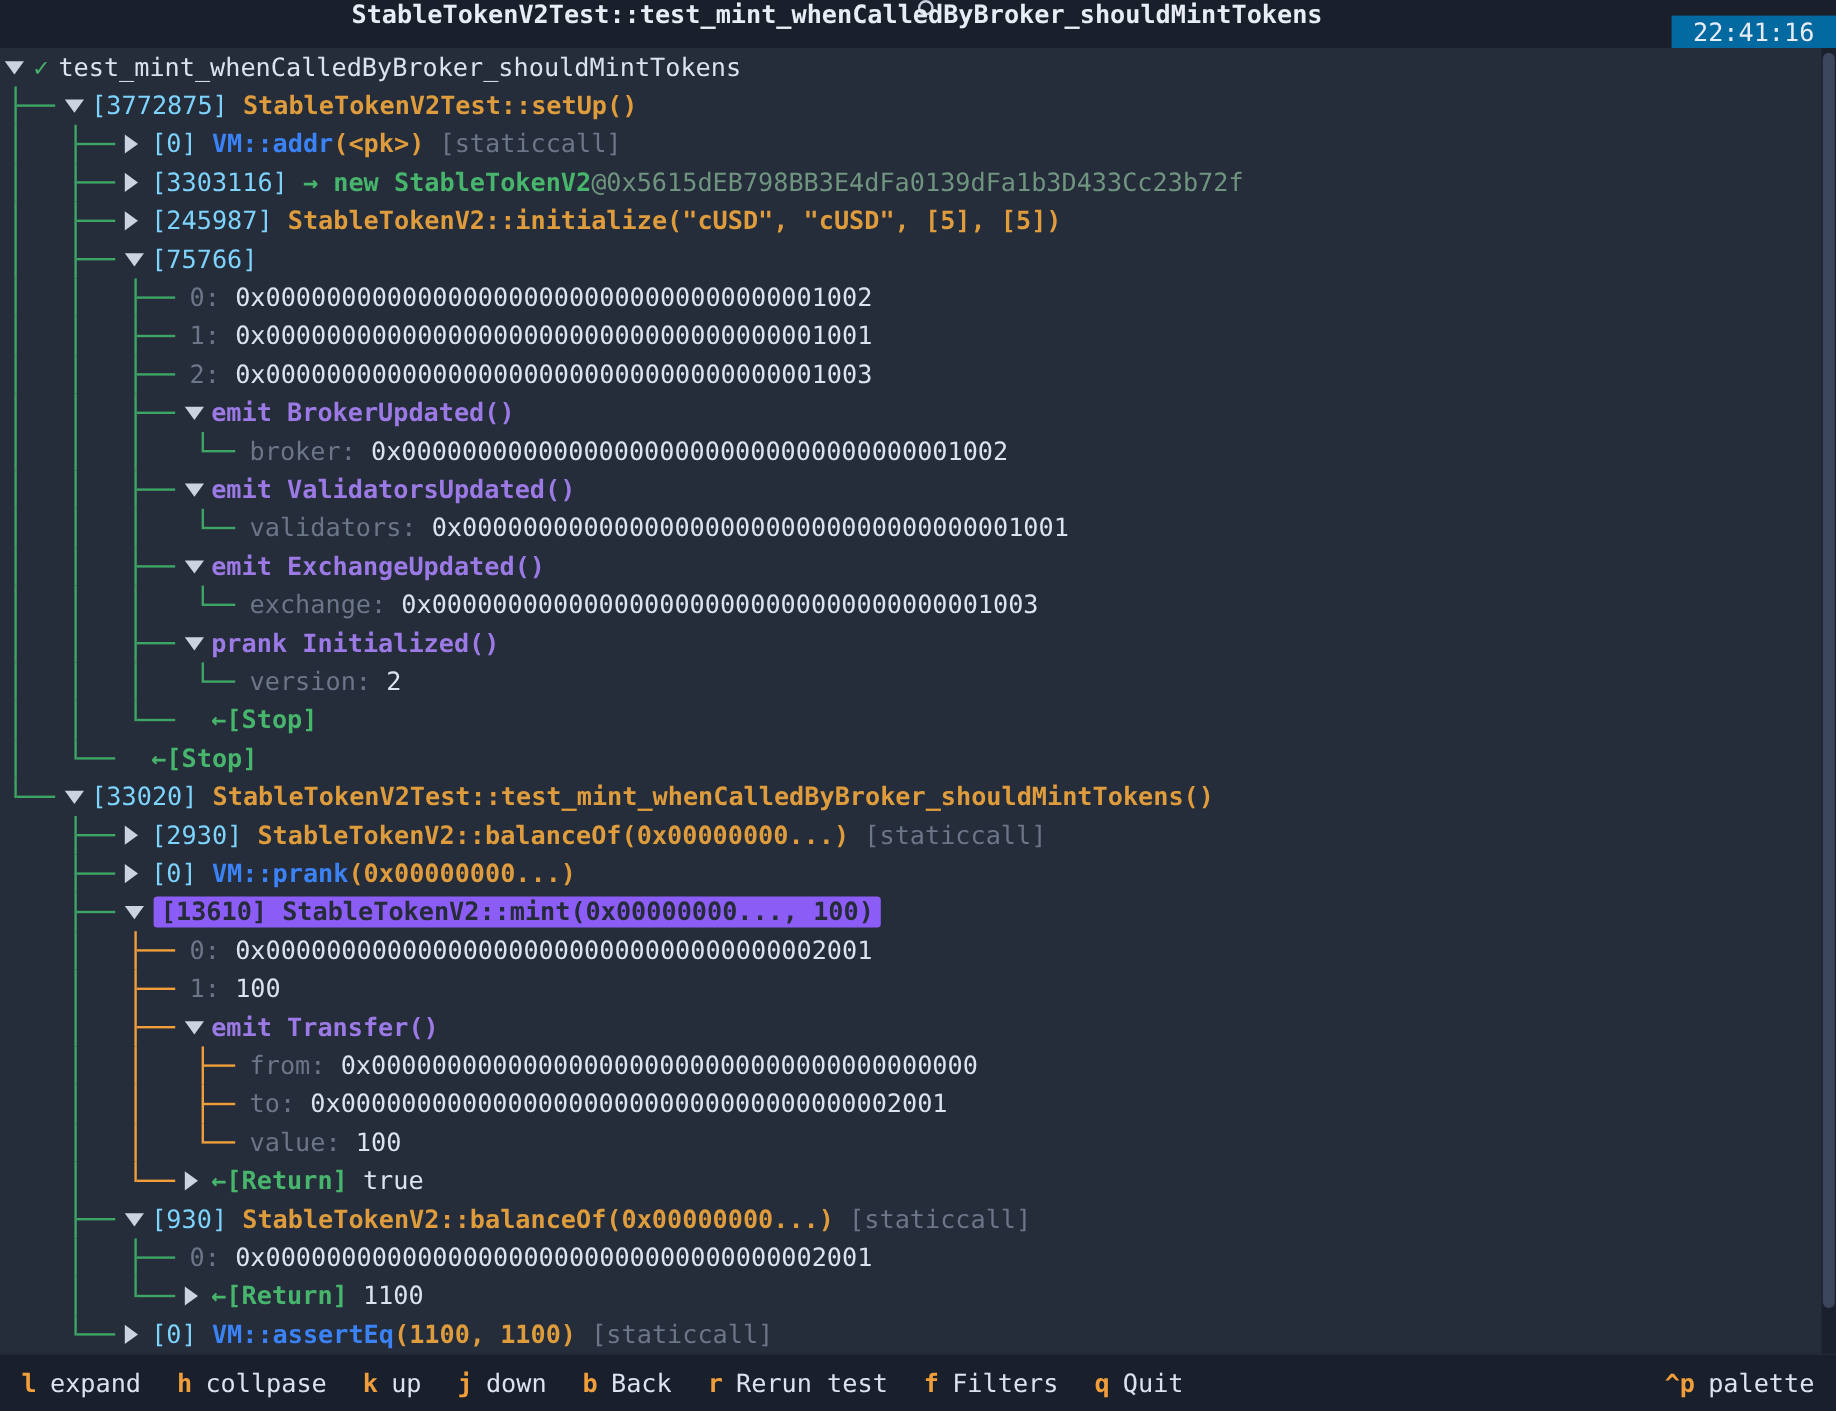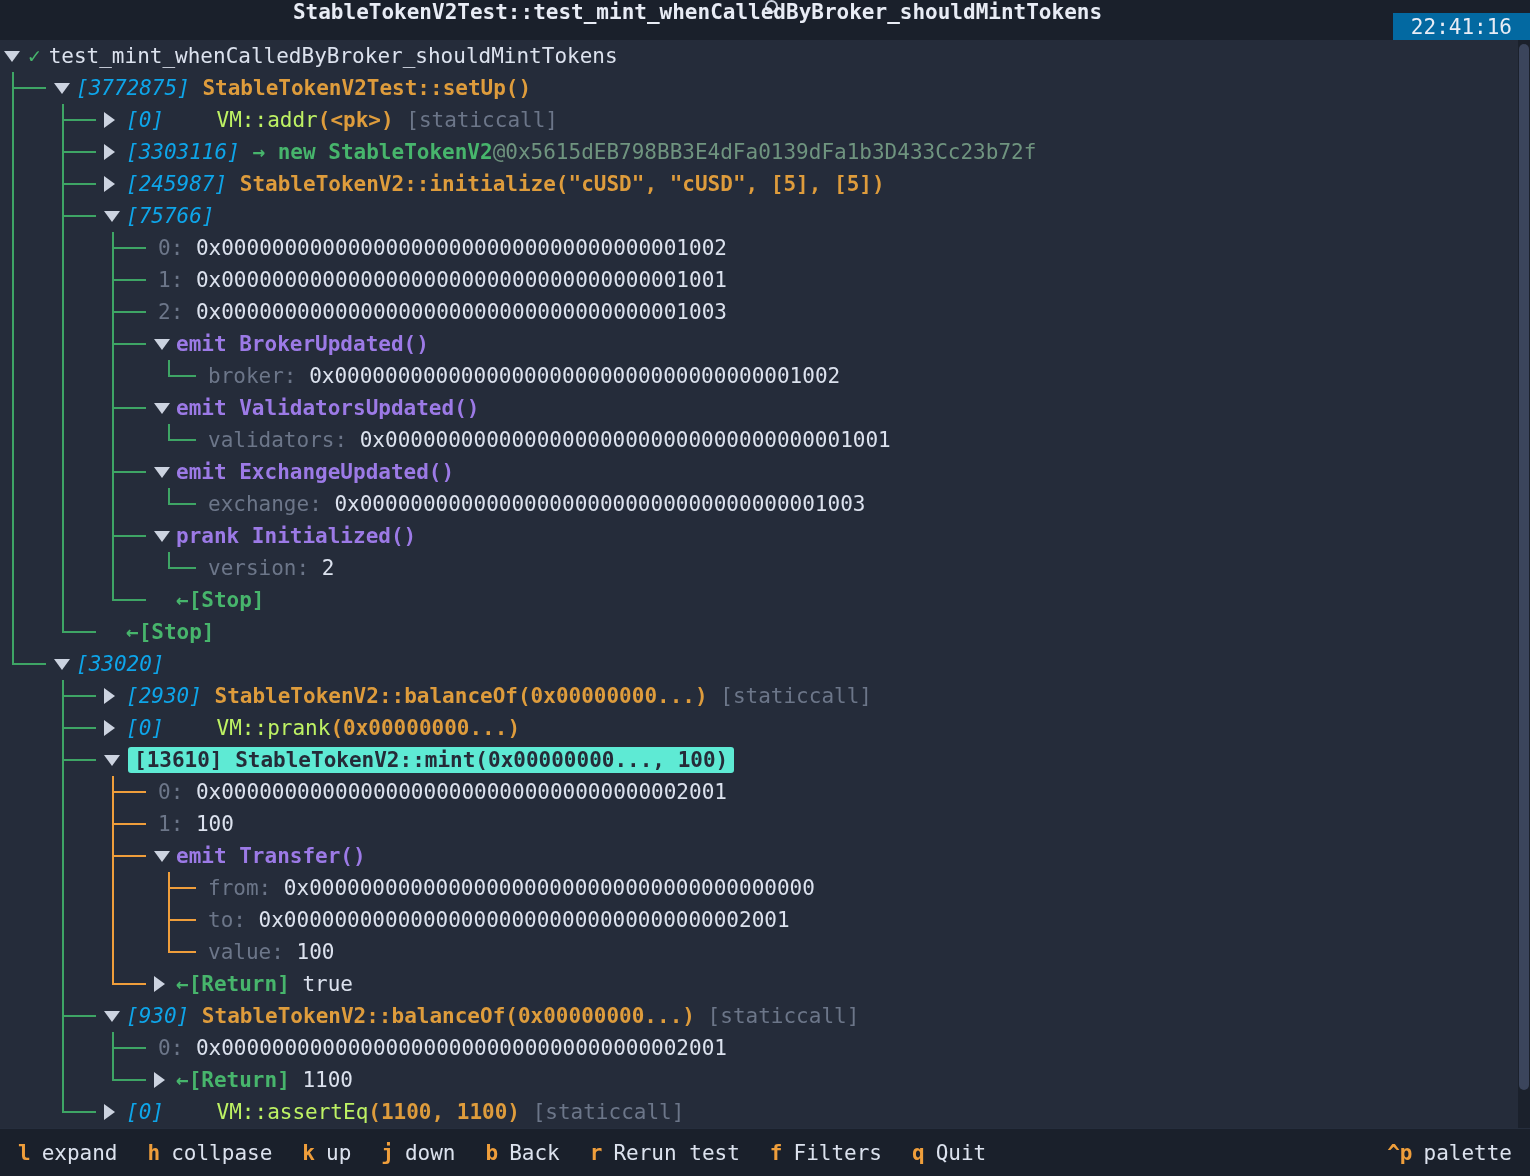--- a/index.html
+++ b/index.html
@@ -46,24 +46,24 @@
   .guide.t2::before, .guide.l2::before { left:18px; }
   .guide.l2::before { height:17px; }
   .guide.t2::after, .guide.l2::after {
     content:""; position:absolute; left:20px; top:15px; width:26px; height:2px; background:var(--c);
   }
   .marker { width:26px; height:32px; flex:none; display:flex; align-items:center; padding-left:4px; }
   .tri-down { width:0; height:0; border-left:8px solid transparent; border-right:8px solid transparent; border-top:11px solid #CCD3E0; }
   .tri-right { width:0; height:0; border-top:8px solid transparent; border-bottom:8px solid transparent; border-left:11px solid #CCD3E0; }
   .spacer8 { width:8px; flex:none; }
   .check { color:#47B56C; font-weight:bold; margin:0 8px 0 2px; font-family:"DejaVu Sans Mono","DejaVu Sans",monospace; }
-  .hl-box { background:#5eead4; border-radius:3px; padding:1px 6px; margin-left:2px; }
-  .seg-gas { color:#0ea5e9;font-style:italic; }
+  .hl-box { background:#8b5cf6; border-radius:3px; padding:1px 6px; margin-left:2px; }
+  .seg-gas { color:#7dd3fc; }
   .seg-fn  { color:#DE9C3C; font-weight:bold; }
-  .seg-vm  { color:#bef264; font-weight:normal;margin-left:40px; }
+  .seg-vm  { color:#3b82f6; font-weight:bold; }
   .seg-arg { color:#DE9C3C; font-weight:bold; }
   .seg-mod { color:#6C7689; }
   .seg-lbl { color:#6C7689; }
   .seg-w   { color:#DCE2EE; }
   .seg-wb  { color:#DCE2EE; font-weight:normal; }
   .seg-emit{ color:#9C7AE6; font-weight:bold; }
   .seg-ret { color:#47B56C; font-weight:bold; }
   .seg-new { color:#47B56C; font-weight:bold; }
   .seg-addr{ color:#6F947F; }
   .seg-sel { color:#252B38; font-weight:bold; }
@@ -108,21 +108,21 @@
       <div class="row"><div class="guide v g"></div><div class="guide v g"></div><div class="guide t g"></div><div class="marker"><span class="tri-down"></span></div><span class="seg-emit">emit BrokerUpdated()</span></div>
       <div class="row"><div class="guide v g"></div><div class="guide v g"></div><div class="guide v g"></div><div class="guide l2 g"></div><div class="spacer8"></div><span class="seg-lbl">broker: </span><span class="seg-w">0x0000000000000000000000000000000000001002</span></div>
       <div class="row"><div class="guide v g"></div><div class="guide v g"></div><div class="guide t g"></div><div class="marker"><span class="tri-down"></span></div><span class="seg-emit">emit ValidatorsUpdated()</span></div>
       <div class="row"><div class="guide v g"></div><div class="guide v g"></div><div class="guide v g"></div><div class="guide l2 g"></div><div class="spacer8"></div><span class="seg-lbl">validators: </span><span class="seg-w">0x0000000000000000000000000000000000001001</span></div>
       <div class="row"><div class="guide v g"></div><div class="guide v g"></div><div class="guide t g"></div><div class="marker"><span class="tri-down"></span></div><span class="seg-emit">emit ExchangeUpdated()</span></div>
       <div class="row"><div class="guide v g"></div><div class="guide v g"></div><div class="guide v g"></div><div class="guide l2 g"></div><div class="spacer8"></div><span class="seg-lbl">exchange: </span><span class="seg-w">0x0000000000000000000000000000000000001003</span></div>
       <div class="row"><div class="guide v g"></div><div class="guide v g"></div><div class="guide t g"></div><div class="marker"><span class="tri-down"></span></div><span class="seg-emit">prank Initialized()</span></div>
       <div class="row"><div class="guide v g"></div><div class="guide v g"></div><div class="guide v g"></div><div class="guide l2 g"></div><div class="spacer8"></div><span class="seg-lbl">version: </span><span class="seg-w">2</span></div>
       <div class="row"><div class="guide v g"></div><div class="guide v g"></div><div class="guide l g"></div><div class="marker"></div><span class="seg-ret">←[Stop]</span></div>
       <div class="row"><div class="guide v g"></div><div class="guide l g"></div><div class="marker"></div><span class="seg-ret">←[Stop]</span></div>
-      <div class="row"><div class="guide l g"></div><div class="marker"><span class="tri-down"></span></div><span class="seg-gas">[33020] </span></div>
+      <div class="row"><div class="guide l g"></div><div class="marker"><span class="tri-down"></span></div><span class="seg-gas">[33020] </span><span class="seg-fn">StableTokenV2Test::test_mint_whenCalledByBroker_shouldMintTokens()</span></div>
       <div class="row"><div class="guide "></div><div class="guide t g"></div><div class="marker"><span class="tri-right"></span></div><span class="seg-gas">[2930] </span><span class="seg-fn">StableTokenV2::balanceOf(0x00000000...)</span><span class="seg-mod"> [staticcall]</span></div>
       <div class="row"><div class="guide "></div><div class="guide t g"></div><div class="marker"><span class="tri-right"></span></div><span class="seg-gas">[0] </span><span class="seg-vm">VM::prank</span><span class="seg-arg">(0x00000000...)</span></div>
       <div class="row"><div class="guide "></div><div class="guide t g"></div><div class="marker"><span class="tri-down"></span></div><span class="hl-box"><span class="seg-sel">[13610] StableTokenV2::mint(0x00000000..., 100)</span></span></div>
       <div class="row"><div class="guide "></div><div class="guide v g"></div><div class="guide t o"></div><div class="spacer8"></div><span class="seg-lbl">0: </span><span class="seg-w">0x0000000000000000000000000000000000002001</span></div>
       <div class="row"><div class="guide "></div><div class="guide v g"></div><div class="guide t o"></div><div class="spacer8"></div><span class="seg-lbl">1: </span><span class="seg-w">100</span></div>
       <div class="row"><div class="guide "></div><div class="guide v g"></div><div class="guide t o"></div><div class="marker"><span class="tri-down"></span></div><span class="seg-emit">emit Transfer()</span></div>
       <div class="row"><div class="guide "></div><div class="guide v g"></div><div class="guide v o"></div><div class="guide t2 o"></div><div class="spacer8"></div><span class="seg-lbl">from: </span><span class="seg-w">0x0000000000000000000000000000000000000000</span></div>
       <div class="row"><div class="guide "></div><div class="guide v g"></div><div class="guide v o"></div><div class="guide t2 o"></div><div class="spacer8"></div><span class="seg-lbl">to: </span><span class="seg-w">0x0000000000000000000000000000000000002001</span></div>
       <div class="row"><div class="guide "></div><div class="guide v g"></div><div class="guide v o"></div><div class="guide l2 o"></div><div class="spacer8"></div><span class="seg-lbl">value: </span><span class="seg-w">100</span></div>
       <div class="row"><div class="guide "></div><div class="guide v g"></div><div class="guide l o"></div><div class="marker"><span class="tri-right"></span></div><span class="seg-ret">←[Return] </span><span class="seg-wb">true</span></div>

